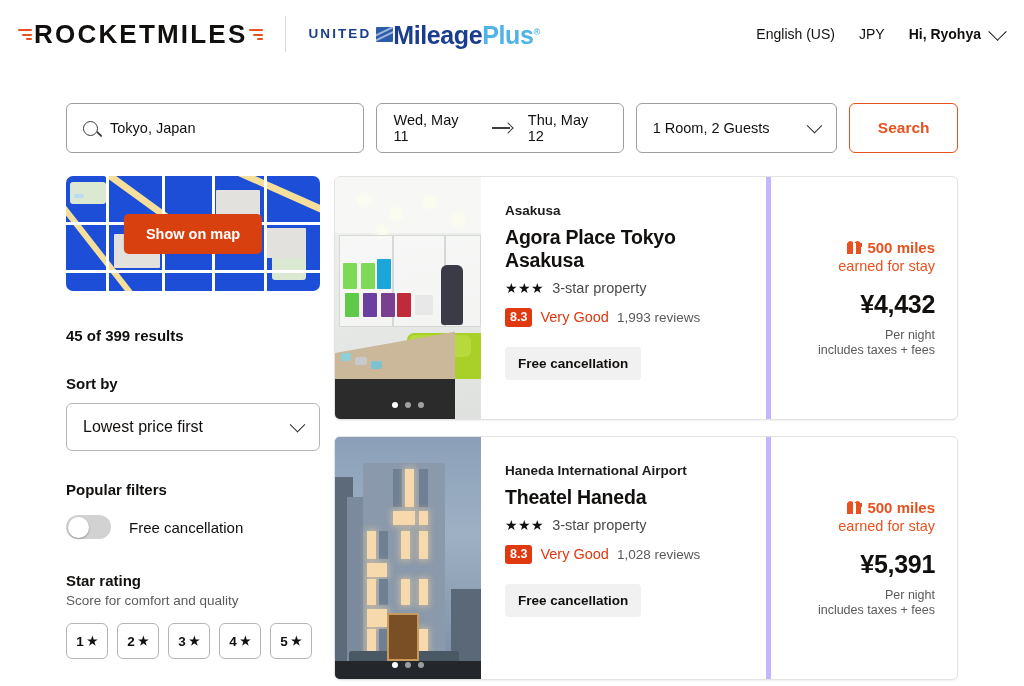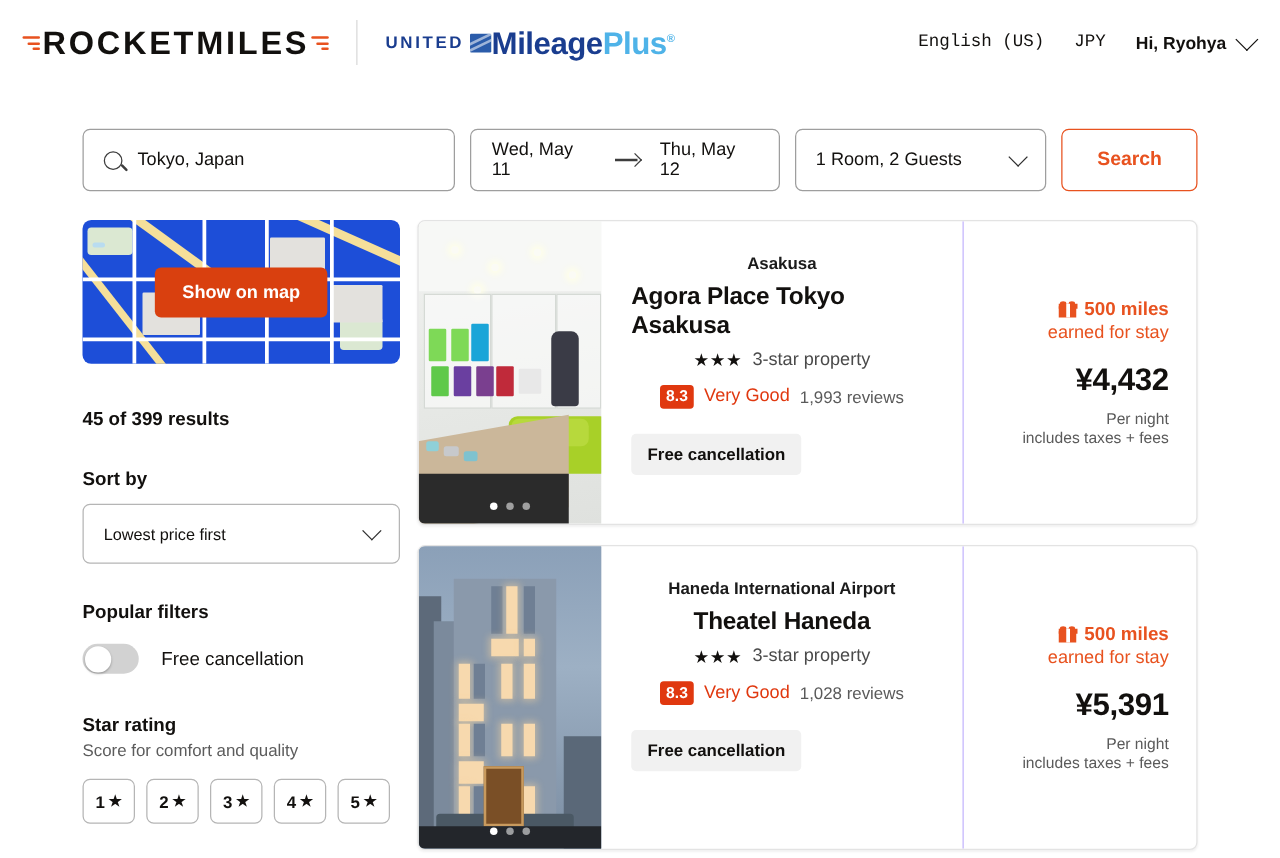--- a/index.html
+++ b/index.html
@@ -64,21 +64,21 @@
     font-size: 25px; font-weight: bold; letter-spacing: -.4px; margin-top: 2px;
   }
   .mileage .m1 { color: #1a3d8f; }
   .mileage .m2 { color: #4fb3e8; }
   .mileage .reg { font-size: 9px; color: #4fb3e8; vertical-align: super; }
 
   .header-right {
     margin-left: auto; display: flex; align-items: center; gap: 24px;
     font-size: 14px; color: #12100e;
   }
-  .header-right .lang, .header-right .curr { cursor: pointer; font-family: Liberation Mono, monospace; }
+  .header-right .lang, .header-right .curr { cursor: pointer; }
   .header-right .user { font-weight: bold; display: flex; align-items: center; gap: 10px; cursor: pointer; }
   .chev {
     width: 13px; height: 13px; border-right: 1.8px solid #12100e;
     border-bottom: 1.8px solid #12100e; transform: rotate(45deg) translate(-2px,-2px);
   }
 
   
   .searchbar {
     display: flex; gap: 12px; padding: 0 66px; margin-top: 35px;
   }
@@ -133,21 +133,21 @@
     position: absolute; left: 50%; top: 50%; transform: translate(-50%,-50%);
     background: #d9400f; color: #fff; font-size: 14.5px; font-weight: bold;
     border: none; border-radius: 5px; padding: 12px 22px; cursor: pointer;
     font-family: "Liberation Sans", sans-serif; white-space: nowrap;
   }
   .results-count { margin-top: 36px; font-size: 15px; font-weight: bold; }
   .sort-label { margin-top: 31px; font-size: 15px; font-weight: bold; }
   .select-box {
     margin-top: 11px; width: 254px; height: 48px; border: 1px solid #b5b5b5;
     border-radius: 6px; display: flex; align-items: center;
-    justify-content: space-between; padding: 0 16px; font-size: 13px;
+    justify-content: space-between; padding: 0 16px; font-size: 16px;
     cursor: pointer; background: #fff;
   }
   .filters-label { margin-top: 30px; font-size: 15px; font-weight: bold; }
   .toggle-row { margin-top: 17px; display: flex; align-items: center; gap: 18px; }
   .toggle {
     width: 45px; height: 24px; border-radius: 12px; background: #d2d2d2;
     position: relative; cursor: pointer; flex: none;
   }
   .toggle .knob {
     position: absolute; left: 1.5px; top: 1.5px; width: 21px; height: 21px;
@@ -206,22 +206,22 @@
   .photo-bldg .face2 { position:absolute; left:12px; top:60px; width:22px; height:178px; background:#7b8a9c; }
   .photo-bldg .left-bldg { position:absolute; left:0; top:40px; width:18px; height:198px; background:#5d6a7a; }
   .photo-bldg .right-bldg { position:absolute; right:0; bottom:0; width:30px; height:90px; background:#5a6878; }
   .photo-bldg .win { position:absolute; background:#f7d9ae; box-shadow: 0 0 6px 2px rgba(250,215,160,.45); }
   .photo-bldg .windark { position:absolute; background:#6f7f94; }
   .photo-bldg .door { position:absolute; left:52px; bottom:18px; width:32px; height:48px; background:#7a4f26; border:2px solid #c89a5e; }
   .photo-bldg .ground { position:absolute; left:0; bottom:0; width:100%; height:18px; background:#23262b; }
   .photo-bldg .hedge { position:absolute; bottom:14px; left:14px; width:110px; height:14px; background:#4a5864; border-radius:3px; }
 
   .card-info {
-    flex: 1; padding: 26px 24px 0 24px; border-right: 1px solid #c4b5fd;
-    display: flex; flex-direction: column; align-items: center;
+    flex: 1; padding: 26px 24px 0 24px; border-right: 5px solid #c4b5fd;
+    display: flex; flex-direction: column;
   }
   .neighborhood { font-size: 13.5px; font-weight: bold; color: #1b1b1b; }
   .hotel-name { font-size: 19.5px; font-weight: bold; margin-top: 8px; letter-spacing: -.2px; }
   .star-line { display: flex; align-items: center; gap: 8px; margin-top: 8px; }
   .stars { font-size: 14px; letter-spacing: .5px; color: #12100e; }
   .star-text { font-size: 14.5px; color: #4a4a4a; }
   .score-line { display: flex; align-items: center; gap: 8px; margin-top: 12px; }
   .score-badge {
     background: #e0380f; color: #fff; font-size: 12.5px; font-weight: bold;
     border-radius: 3px; padding: 3px 5px; line-height: 1;

